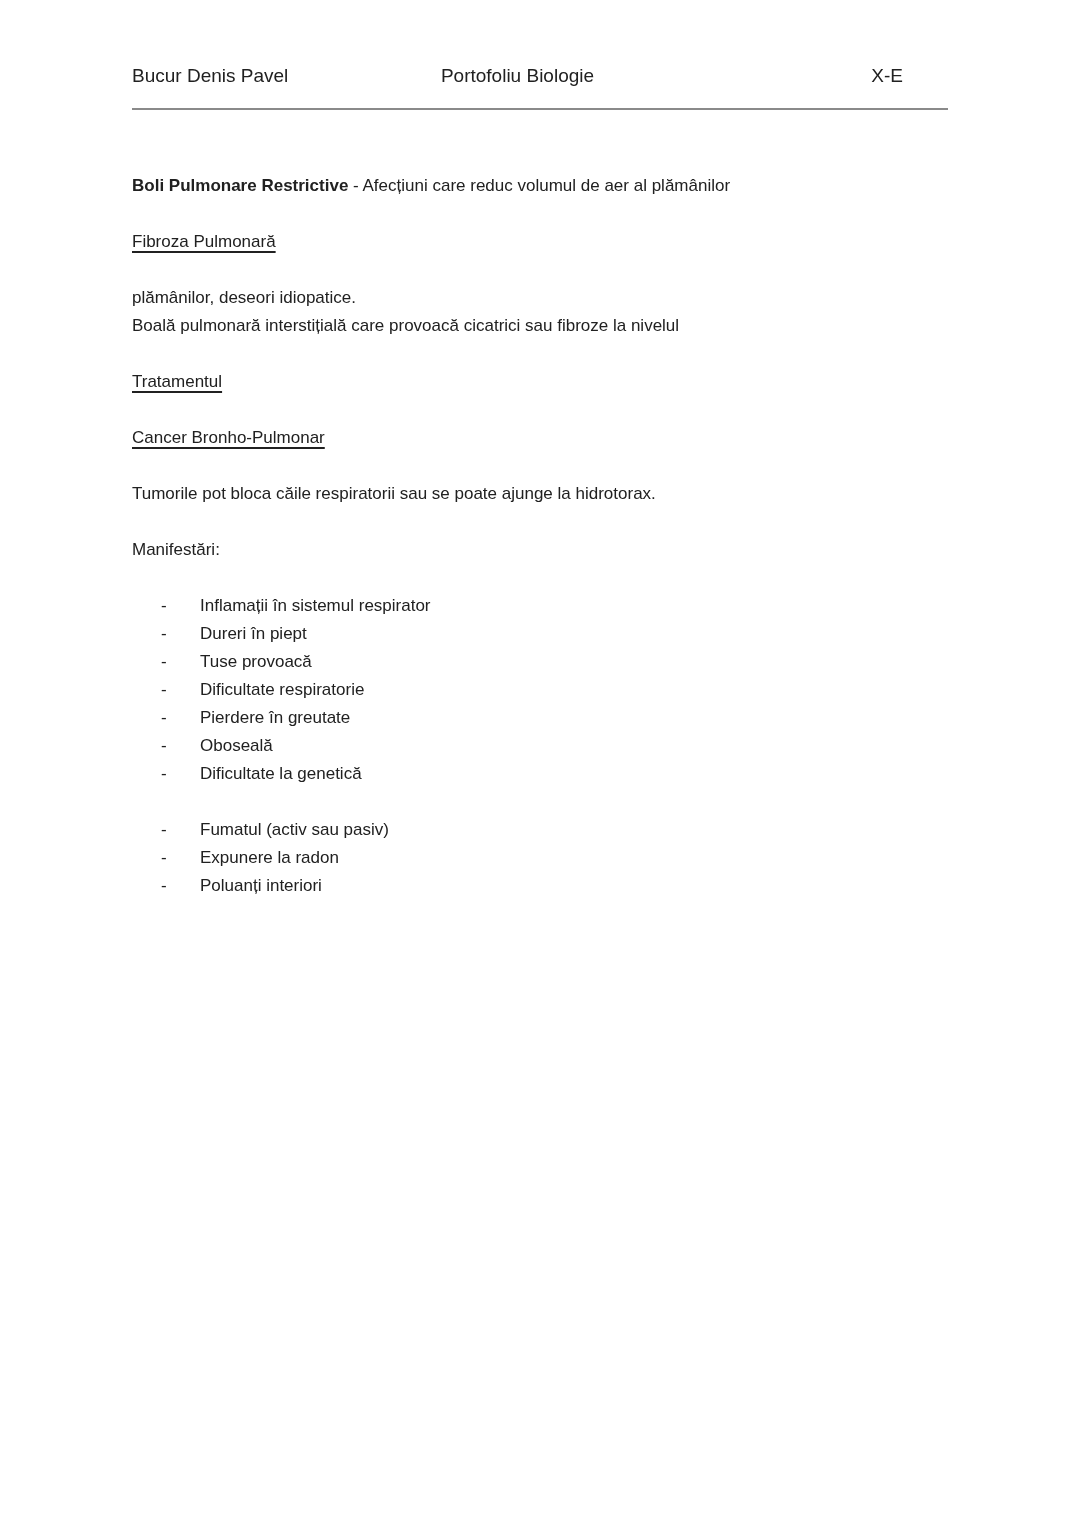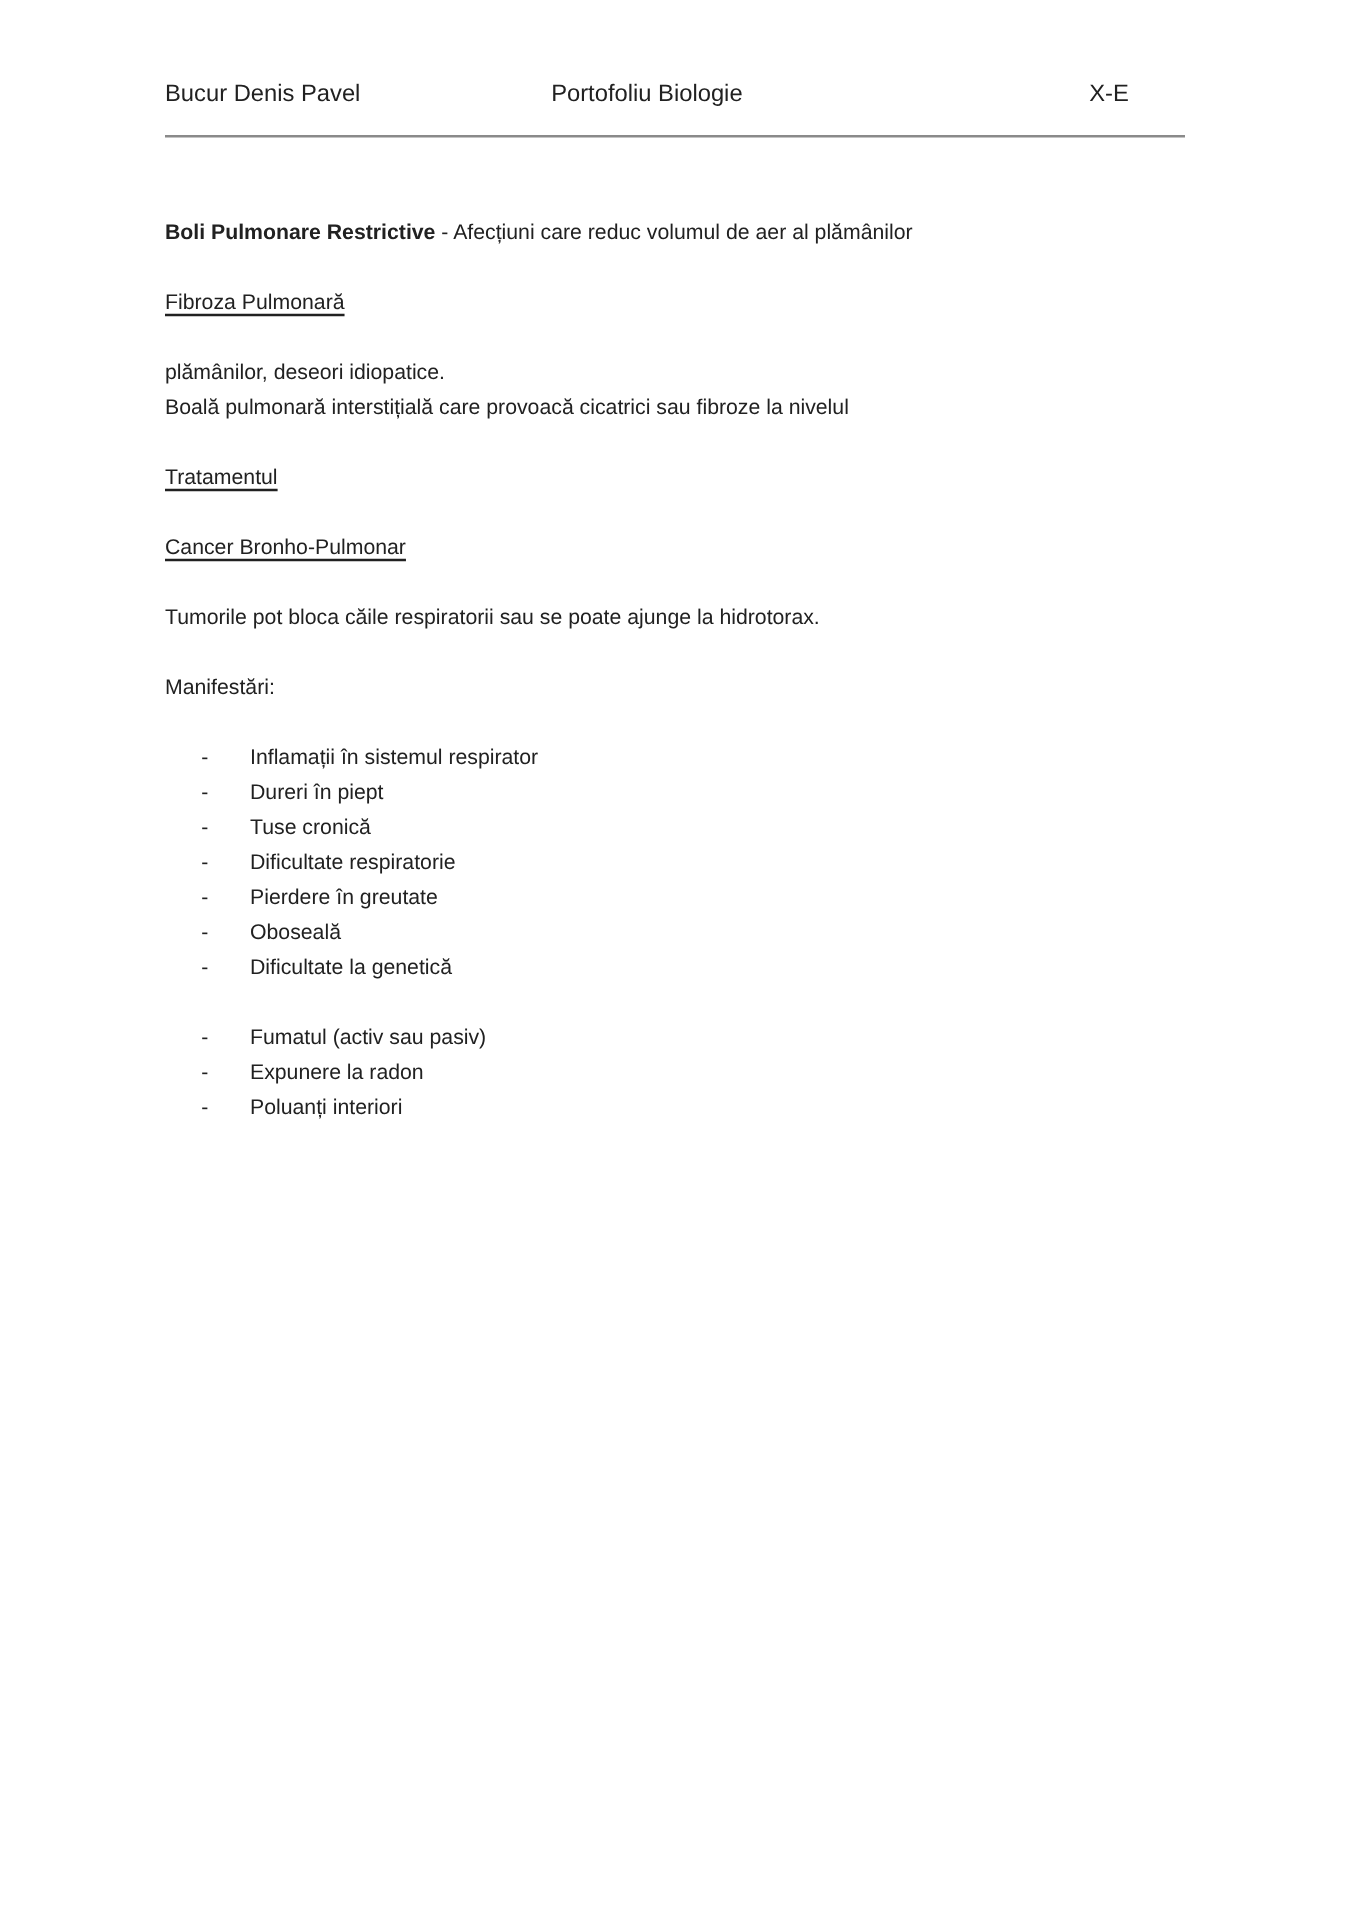--- a/index.html
+++ b/index.html
@@ -97,21 +97,21 @@
           <span>Inflamații în sistemul respirator</span>
         </div>
       <div class="li">
           <span class="indent"></span>
           <span class="dash">-</span>
           <span>Dureri în piept</span>
         </div>
       <div class="li">
           <span class="indent"></span>
           <span class="dash">-</span>
-          <span>Tuse cronică</span>
+          <span>Tuse provoacă</span>
         </div>
       <div class="li">
           <span class="indent"></span>
           <span class="dash">-</span>
           <span>Dificultate respiratorie</span>
         </div>
       <div class="li">
           <span class="indent"></span>
           <span class="dash">-</span>
           <span>Pierdere în greutate</span>

